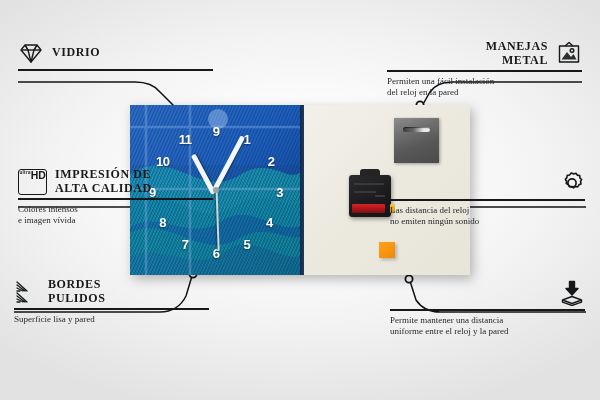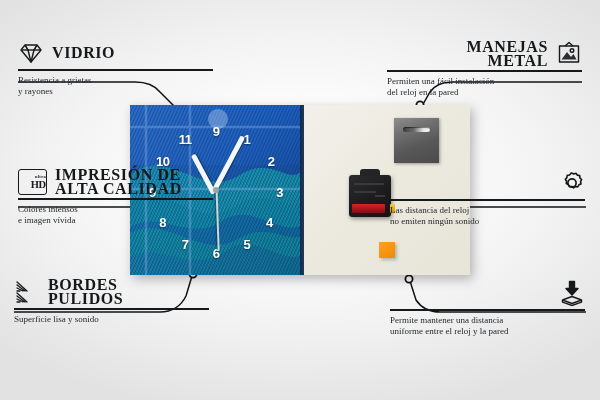--- a/index.html
+++ b/index.html
@@ -90,37 +90,37 @@
     box-shadow:2px 2px 3px rgba(0,0,0,.22);
   }
 
   
   .feature{position:absolute;width:195px;}
   .feat-head{display:flex;align-items:center;gap:8px;}
   .feat-left .feat-head{justify-content:flex-start;}
   .feat-right .feat-head{justify-content:flex-end;align-items:center;}
   .feat-title{
     font-family:"Liberation Serif",serif;font-weight:700;
-    font-size:16px;line-height:13.5px;color:#16181a;
+    font-size:12px;line-height:13.5px;color:#16181a;
     letter-spacing:.6px;text-transform:uppercase;
   }
   .feat-left .feat-title{text-align:left;}
   .feat-right .feat-title{text-align:right;}
   .rule{height:1.6px;background:#16181a;margin-top:3px;}
   .feat-desc{
     font-family:"Liberation Serif",serif;font-size:9px;line-height:11px;
     color:#25282b;margin-top:4px;
   }
   .feat-left .feat-desc{text-align:left;}
   .feat-right .feat-desc{}
   .ico{width:26px;height:26px;flex:0 0 26px;display:block;}
   .hdbox{
     width:27px;height:24px;border:1.7px solid #16181a;border-radius:3px;
-    display:flex;flex-direction:column;align-items:flex-end;justify-content:center;
-    font-family:Liberation Serif, serif;color:#16181a;flex:0 0 27px;
+    display:flex;flex-direction:row;align-items:flex-start;justify-content:center;
+    font-family:Liberation Sans, sans-serif;color:#16181a;flex:0 0 27px;
   }
   .hdbox .u{font-size:4.5px;line-height:5px;letter-spacing:.3px;font-weight:700;}
   .hdbox .h{font-size:10.5px;line-height:11px;font-weight:700;letter-spacing:-.2px;}
 </style>
 </head>
 <body>
 
 <div id="stage">
 
   <svg id="wires" viewBox="0 0 600 400">
@@ -233,22 +233,20 @@
           <path d="M3,10 H23"></path>
           <path d="M7,5 L10,10 L13,22 L16,10 L19,5"></path>
           <path d="M10,10 L7,5 M16,10 L19,5"></path>
         </g>
       </svg>
       <div class="feat-title">
         <div>VIDRIO</div>
       </div>
     </div>
     <div class="rule"></div>
-    <div class="feat-desc" style="white-space:pre-line;">Resistencia a grietas
-y rayones</div>
   </div>
 
   <div class="feature feat-left" style="left:18px;top:168px;">
     <div class="feat-head">
       <div class="hdbox">
         <span class="u">ultra</span>
         <span class="h">HD</span>
       </div>
       <div class="feat-title">
         <div>IMPRESIÓN DE</div>
@@ -267,21 +265,21 @@
           <path d="M3,3 L13,12 M3,6 L11,12 M3,9 L9,12 M3,12 L6,12"></path>
           <path d="M3,14 L13,23 M3,17 L11,23 M3,20 L9,23 M3,23 L6,23"></path>
         </g>
       </svg>
       <div class="feat-title">
         <div>BORDES</div>
         <div>PULIDOS</div>
       </div>
     </div>
     <div class="rule"></div>
-    <div class="feat-desc" style="white-space:pre-line;">Superficie lisa y sonido</div>
+    <div class="feat-desc" style="white-space:pre-line;">Superficie lisa y pared</div>
   </div>
 
   <div class="feature feat-right" style="left:387px;top:40px;">
     <div class="feat-head">
       <div class="feat-title">
         <div>MANEJAS</div>
         <div>METAL</div>
       </div>
       <svg class="ico" viewBox="0 0 26 26">
         <g fill="none" stroke="#16181a" stroke-width="1.4" stroke-linejoin="round">

